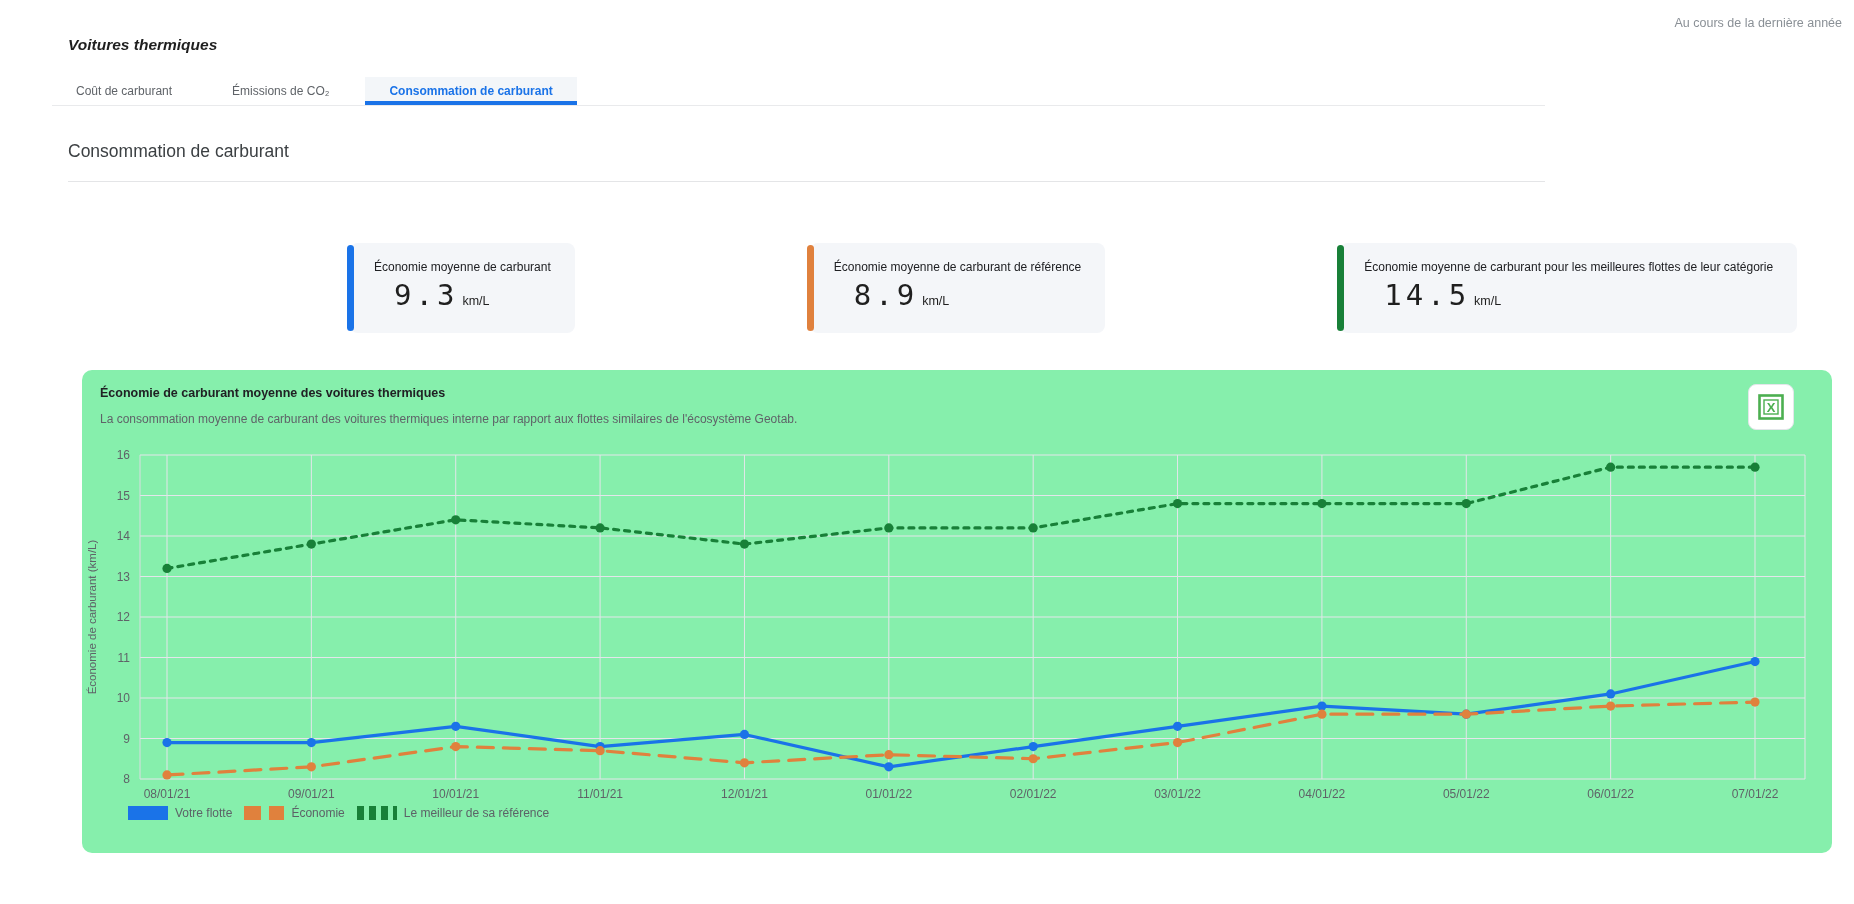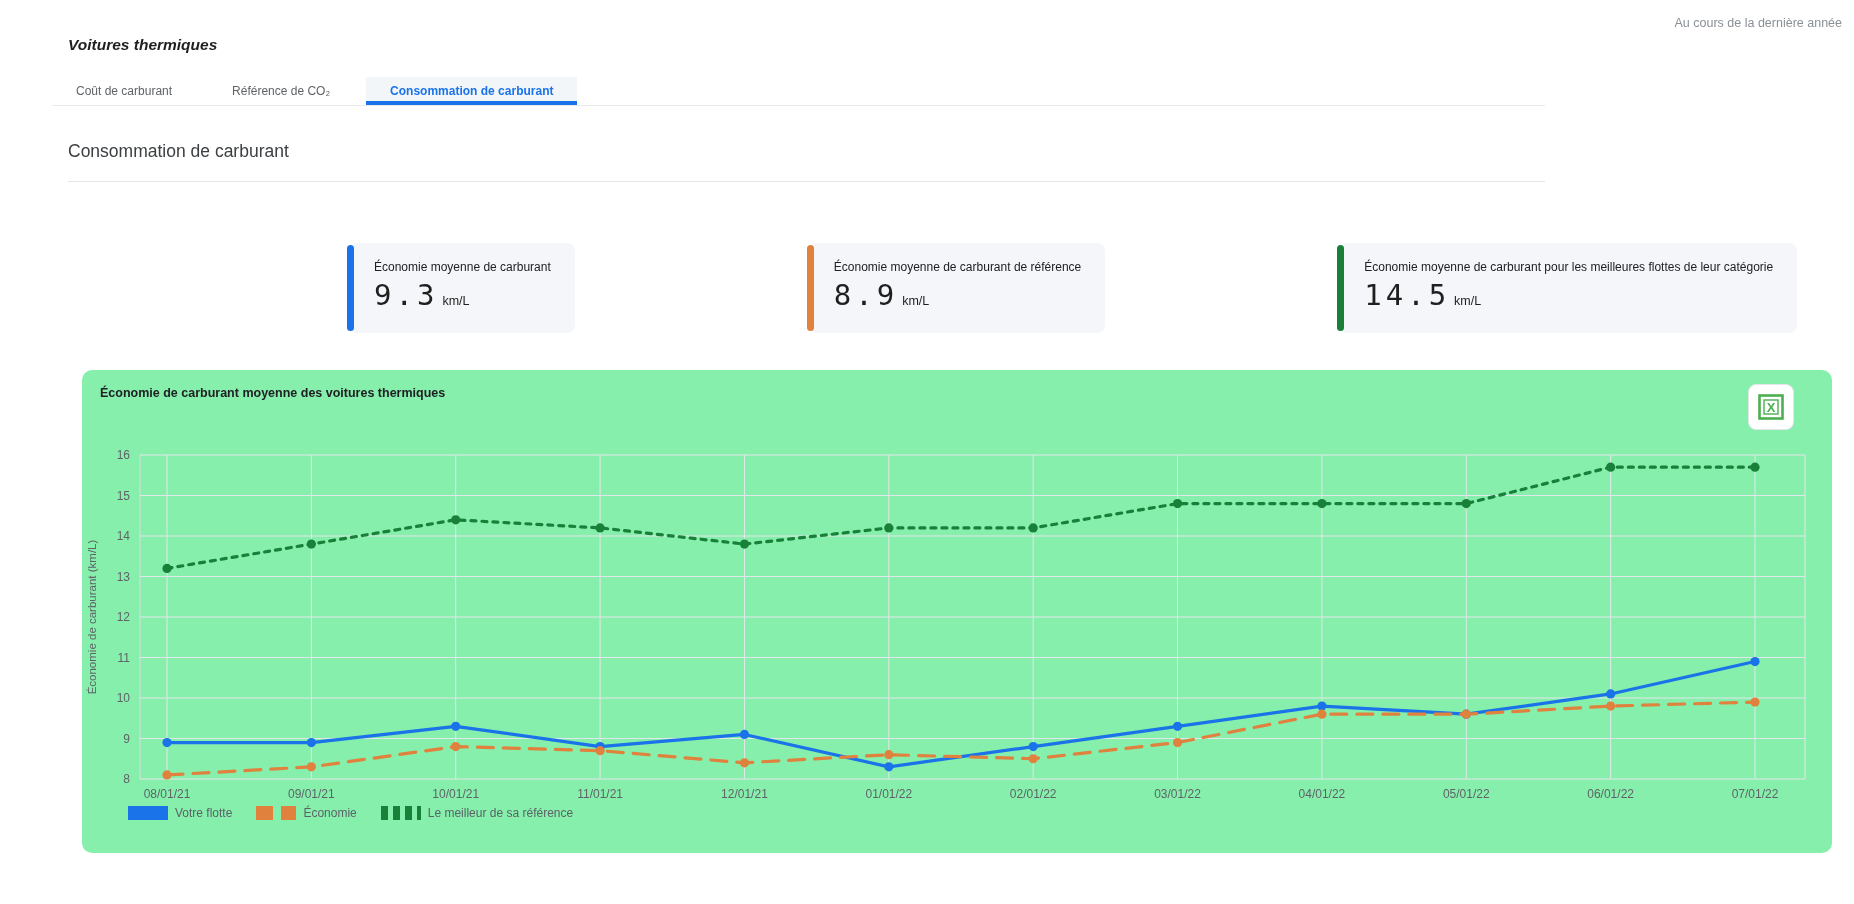--- a/index.html
+++ b/index.html
@@ -19,46 +19,46 @@
   .tab.active { background:#f3f6f9; color:#1a73e8; font-weight:700; box-shadow: inset 0 -4px 0 0 #1a73e8; }
 
   .section-title { position:absolute; top:141px; left:68px; font-size:17.5px; font-weight:400; color:#3c4043; }
   .section-divider { position:absolute; top:181px; left:68px; width:1477px; height:1px; background:#e4e5e7; }
 
   .kpi-row { position:absolute; left:350px; top:243px; display:flex; gap:235px; }
   .kpi-card { position:relative; background:#f4f6f9; border-radius:8px; min-height:90px;
               padding:17px 24px 14px 24px; }
   .kpi-accent { position:absolute; left:-3px; top:2px; bottom:2px; width:7px; border-radius:4px; }
   .kpi-label { font-size:12px; color:#202124; white-space:nowrap; }
-  .kpi-value-row { margin-top:4px; display:flex; align-items:baseline; }
+  .kpi-value-row { margin-top:4px; display:flex; align-items:baseline;margin-left:20px; }
   .kpi-value { font-family:"DejaVu Sans Mono", monospace; font-size:29px; letter-spacing:4px; color:#1f1f1f; }
   .kpi-unit { font-size:12.5px; margin-left:4px; color:#1f1f1f; }
 
   .chart-panel { position:absolute; left:82px; top:370px; width:1750px; height:483px;
                  background:#86efac; border-radius:10px; }
   .chart-title { position:absolute; left:18px; top:16px; font-size:12.5px; font-weight:700; color:#202124; }
   .chart-subtitle { position:absolute; left:18px; top:42px; font-size:12px; color:#5f6368; }
   .excel-btn { position:absolute; right:38px; top:14px; width:46px; height:46px; background:#ffffff;
                border:1px solid #e3e6ea; border-radius:8px; display:flex; align-items:center; justify-content:center;
                cursor:pointer; padding:0; }
   #chart-svg-holder { position:absolute; left:0; top:62px; width:1750px; height:378px; }
-  .legend { position:absolute; left:46px; top:436px; display:flex; align-items:center; gap:24px; }
+  .legend { position:absolute; left:46px; top:436px; display:flex; align-items:center; gap:12px; }
   .legend-item { display:flex; align-items:center; gap:7px; cursor:pointer; }
   .legend-label { font-size:12px; color:#5c6267; white-space:nowrap; }
   text { font-family:"Liberation Sans", sans-serif; }
 </style>
 </head>
 <body>
 
 <div class="period-label">Au cours de la dernière année</div>
 <div class="page-title">Voitures thermiques</div>
 
 <div class="tabbar" id="tabbar">
     <div class="tab">Coût de carburant</div>
-    <div class="tab">Référence de CO₂</div>
+    <div class="tab">Émissions de CO₂</div>
     <div class="tab active">Consommation de carburant</div>
   </div>
 
 <div class="section-title">Consommation de carburant</div>
 <div class="section-divider"></div>
 
 <div class="kpi-row" id="kpi-row">
     <div class="kpi-card">
       <div class="kpi-accent" style="background: rgb(26, 115, 232);"></div>
       <div class="kpi-label">Économie moyenne de carburant</div>
@@ -80,20 +80,21 @@
       <div class="kpi-label">Économie moyenne de carburant pour les meilleures flottes de leur catégorie</div>
       <div class="kpi-value-row">
         <span class="kpi-value">14.5</span>
         <span class="kpi-unit">km/L</span>
       </div>
     </div>
   </div>
 
 <div class="chart-panel">
   <div class="chart-title">Économie de carburant moyenne des voitures thermiques</div>
+  <div class="chart-subtitle">La consommation moyenne de carburant des voitures thermiques interne par rapport aux flottes similaires de l'écosystème Geotab.</div>
   <button class="excel-btn" id="excel-btn">
       <svg width="28" height="28" viewBox="0 0 28 28">
         <rect x="2.5" y="2.5" width="23" height="23" fill="#fff" stroke="#4caf50" stroke-width="2.6"></rect>
         <rect x="7" y="7" width="14" height="14" fill="#fff" stroke="#4caf50" stroke-width="1.4"></rect>
         <text x="14" y="19" text-anchor="middle" font-size="13" font-weight="bold" fill="#4caf50">X</text>
       </svg>
     </button>
   <div id="chart-svg-holder"><svg width="1750" height="378" viewBox="0 0 1750 378">
         <line x1="58" x2="1723" y1="347" y2="347" stroke="#e3e6ea" stroke-width="1"></line>
         <line x1="58" x2="1723" y1="306.5" y2="306.5" stroke="#e3e6ea" stroke-width="1"></line>

